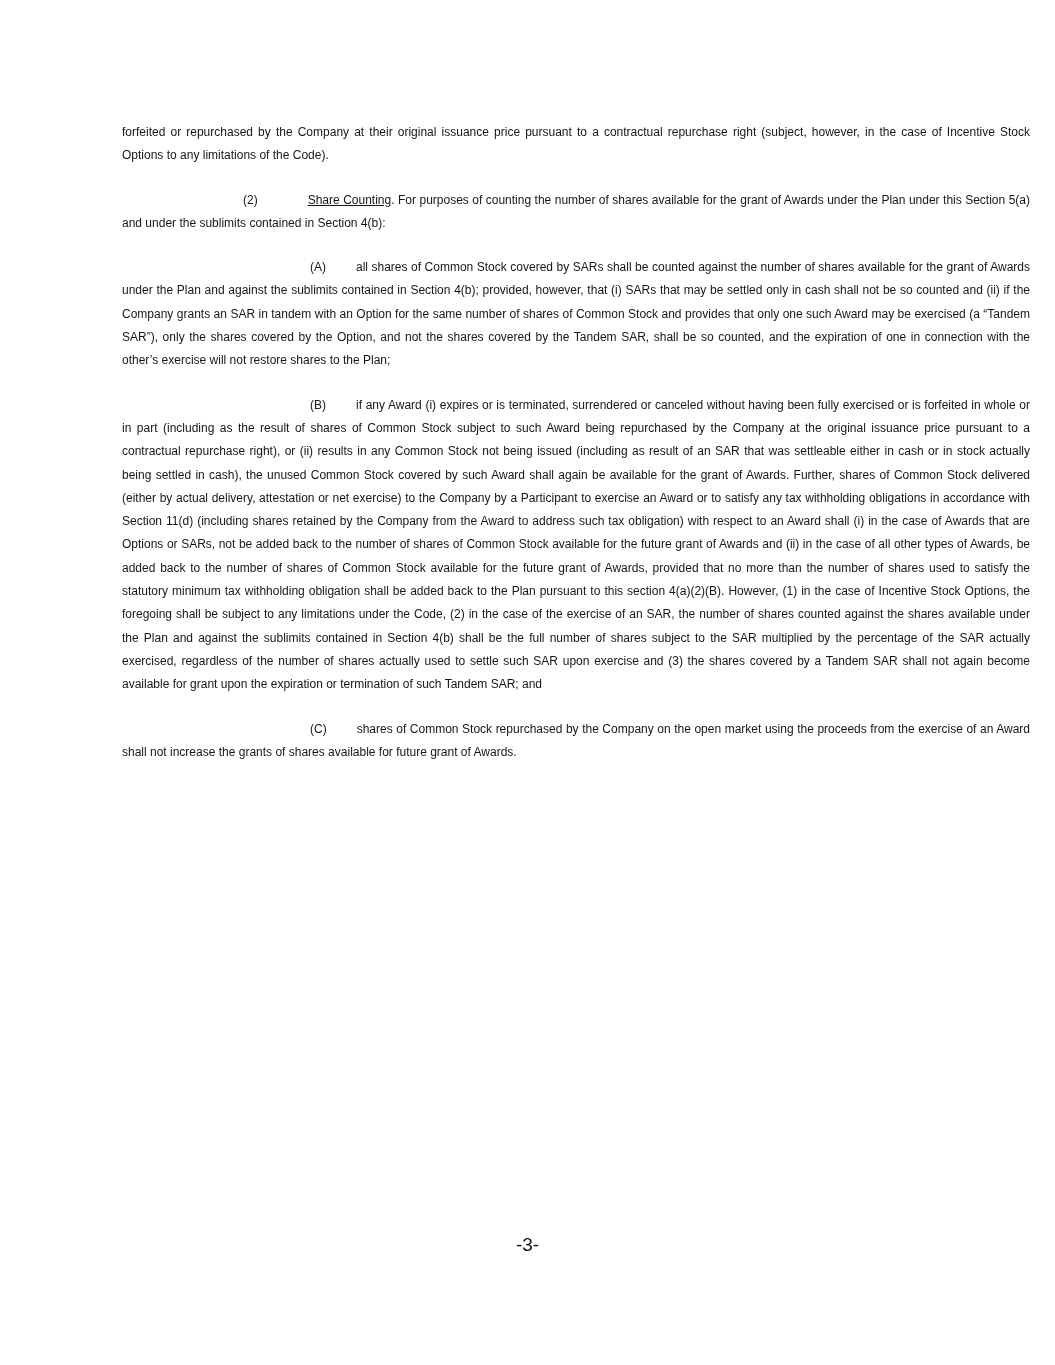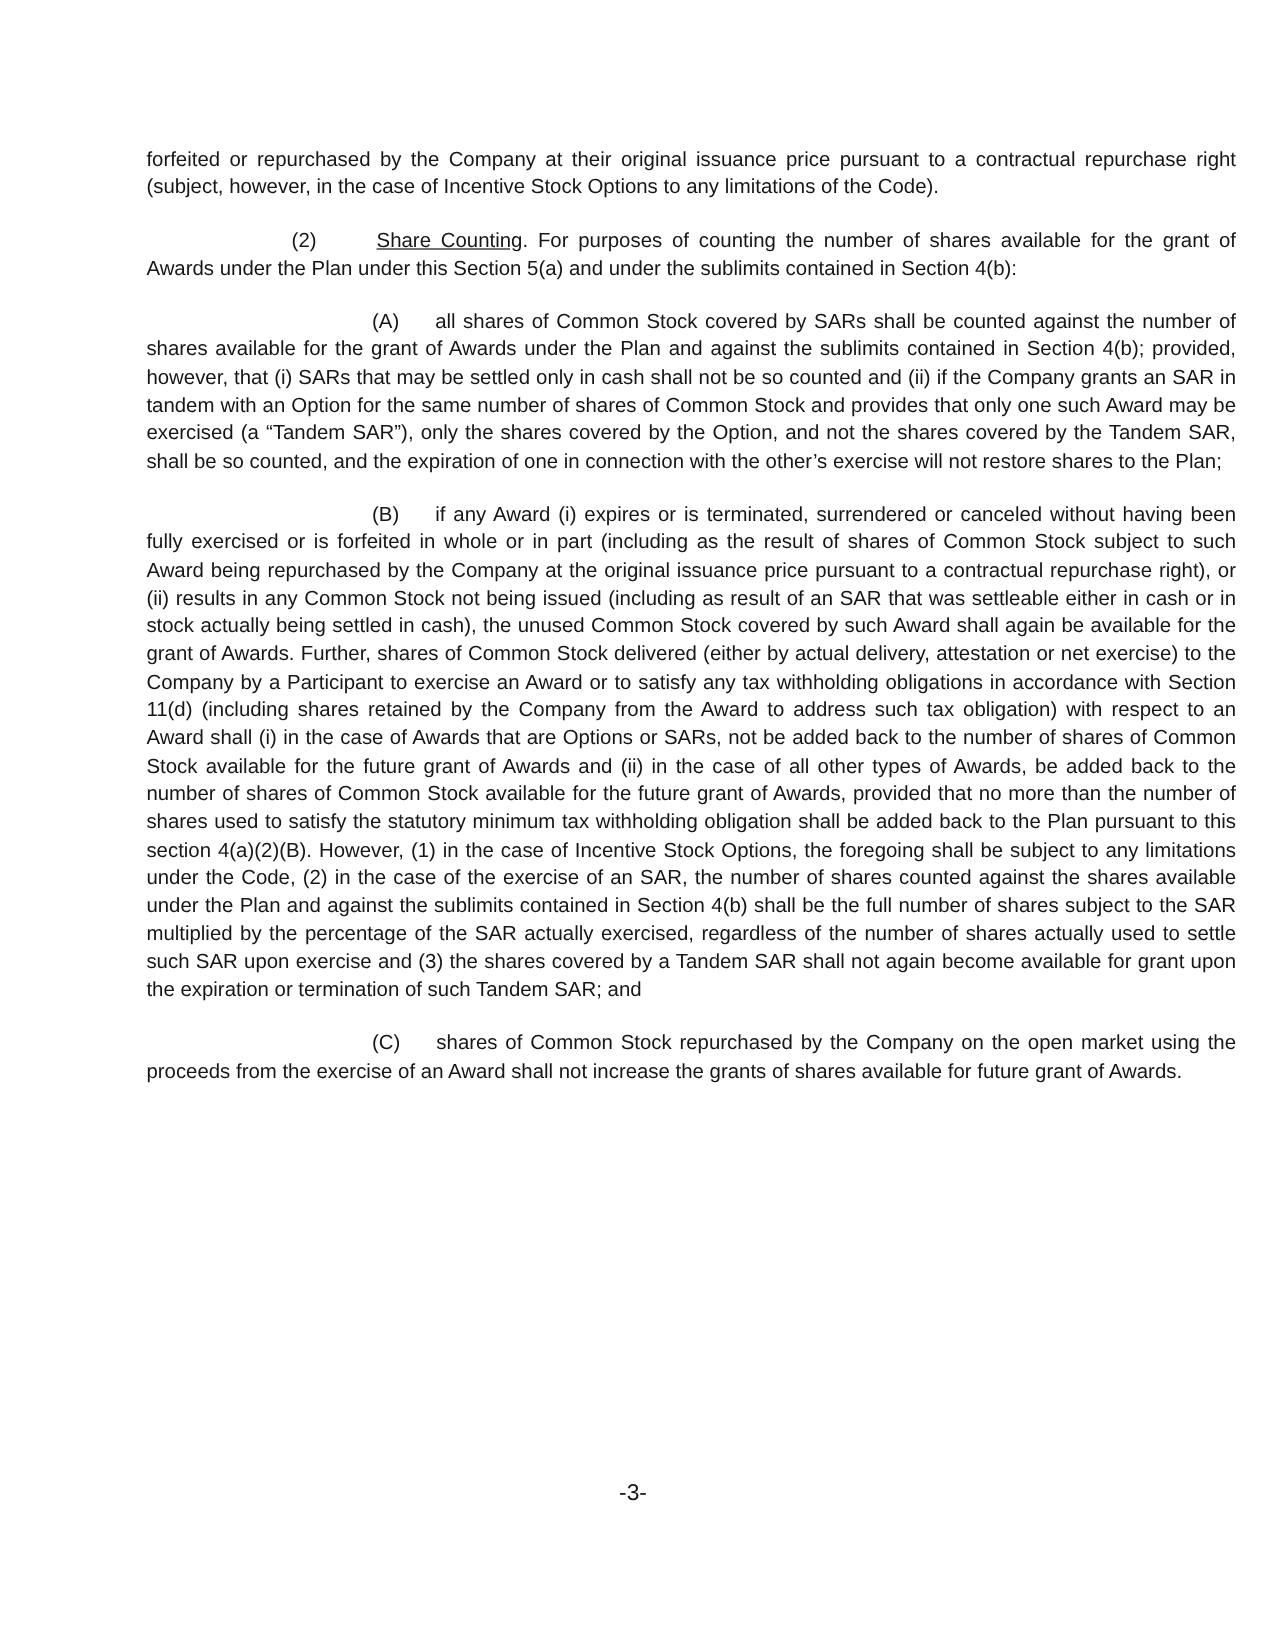--- a/index.html
+++ b/index.html
@@ -14,21 +14,21 @@
     background: #ffffff;
     overflow: hidden;
     font-family: "Liberation Sans", sans-serif;
     color: #161616;
   }
   .content {
     position: absolute;
     left: 122px;
     top: 121px;
     width: 908px;
-    font-size: 17px;
+    font-size: 12px;
     line-height: 23.3px;
     text-align: justify;
   }
   .para {
     margin: 0 0 21px 0;
     padding: 0;
   }
   .ind, .tab {
     display: inline-block;
     height: 1px;

